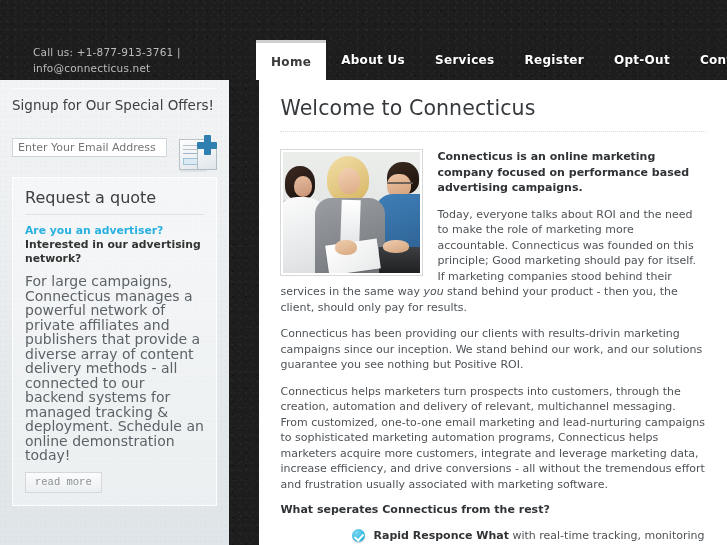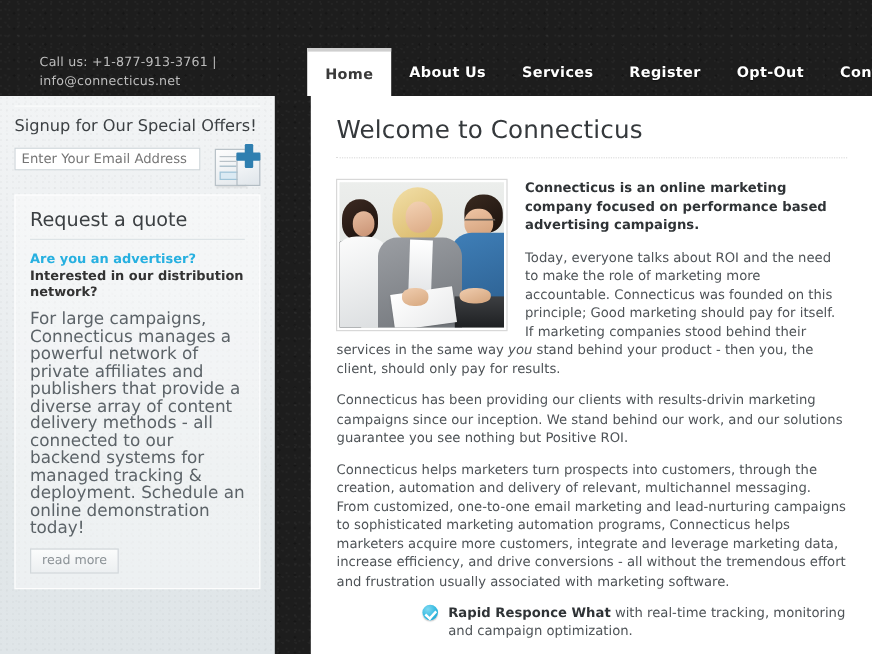--- a/index.html
+++ b/index.html
@@ -122,21 +122,21 @@
   }
 
   .signup {
     margin-top: 8px;
     padding: 8px 0 0 0;
     border-top: 1px solid rgba(255,255,255,.7);
     position: relative; z-index: 2;
     margin-left: 12px; margin-right: 12px;
   }
   .signup-title {
-    font-size: 13.5px; color: #3c4043; margin-bottom: 7px;
+    font-size: 13.5px; color: #3c4043; margin-bottom: 22px;
   }
   .signup-input {
     width: 155px; height: 19px;
     border: 1px solid #cfd6da;
     background: #fff;
     font-size: 11px;
     color: #8d9499;
     padding: 0 5px;
     font-family: "DejaVu Sans", "Liberation Sans", sans-serif;
     outline: none;
@@ -198,20 +198,21 @@
   }
   .read-more {
     display: inline-block;
     margin-top: 9px;
     padding: 3px 9px 4px 9px;
     border: 1px solid #d2d8db;
     background: linear-gradient(180deg,#fbfcfc,#eceff1);
     color: #8b9296;
     font-size: 10.5px;
     cursor: pointer;
+    font-family: Liberation Mono, monospace;
   }
 
   
   .content {
     width: 487px; height: 538px;
     background: #ffffff;
     padding: 16px 21px 0 21px;
     position: relative;
     overflow: hidden;
     margin-left: 30px;
@@ -356,21 +357,21 @@
               <b></b>
             </span>
         </div>
       </div>
     </div>
 
     <div class="quote-box">
       <div class="quote-title">Request a quote</div>
 
       <div class="q-head-blue">Are you an advertiser?</div>
-      <div class="q-head-dark">Interested in our distribution network?</div>
+      <div class="q-head-dark">Interested in our advertising network?</div>
       <div class="q-body">For large campaigns, Connecticus manages a powerful network of private affiliates and publishers that provide a diverse array of content delivery methods - all connected to our backend systems for managed tracking &amp; deployment. Schedule an online demonstration today!</div>
       <div class="read-more">read more</div>
 
       
     </div>
 
   </aside>
 
   <main class="content">
 
@@ -399,20 +400,21 @@
     </div>
 
     <p class="lead">Connecticus is an online marketing company focused on performance based advertising campaigns.</p>
 
     <p class="para"><span>Today, everyone talks about ROI and the need to make the role of marketing more accountable. Connecticus was founded on this principle; Good marketing should pay for itself. If marketing companies stood behind their services in the same way </span><em>you</em><span> stand behind your product - then you, the client, should only pay for results.</span></p>
 
     <p class="para">Connecticus has been providing our clients with results-drivin marketing campaigns since our inception. We stand behind our work, and our solutions guarantee you see nothing but Positive ROI.</p>
 
     <p class="para" style="clear:both">Connecticus helps marketers turn prospects into customers, through the creation, automation and delivery of relevant, multichannel messaging. From customized, one-to-one email marketing and lead-nurturing campaigns to sophisticated marketing automation programs, Connecticus helps marketers acquire more customers, integrate and leverage marketing data, increase efficiency, and drive conversions - all without the tremendous effort and frustration usually associated with marketing software.</p>
 
+    <p class="sub-head">What seperates Connecticus from the rest?</p>
 
     <ul class="bullets">
       <li>
         <span class="chk"></span>
         <b>Rapid Responce What</b><span> with real-time tracking, monitoring and campaign optimization.</span>
       </li>
 
     </ul>
 
     <div class="footer-ghost">

